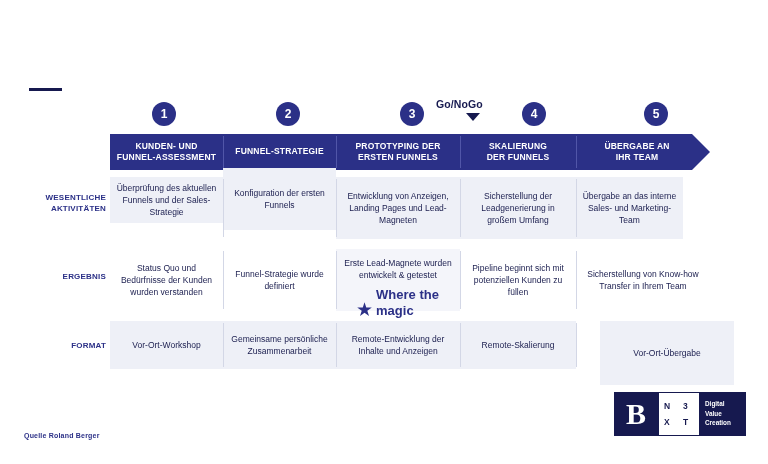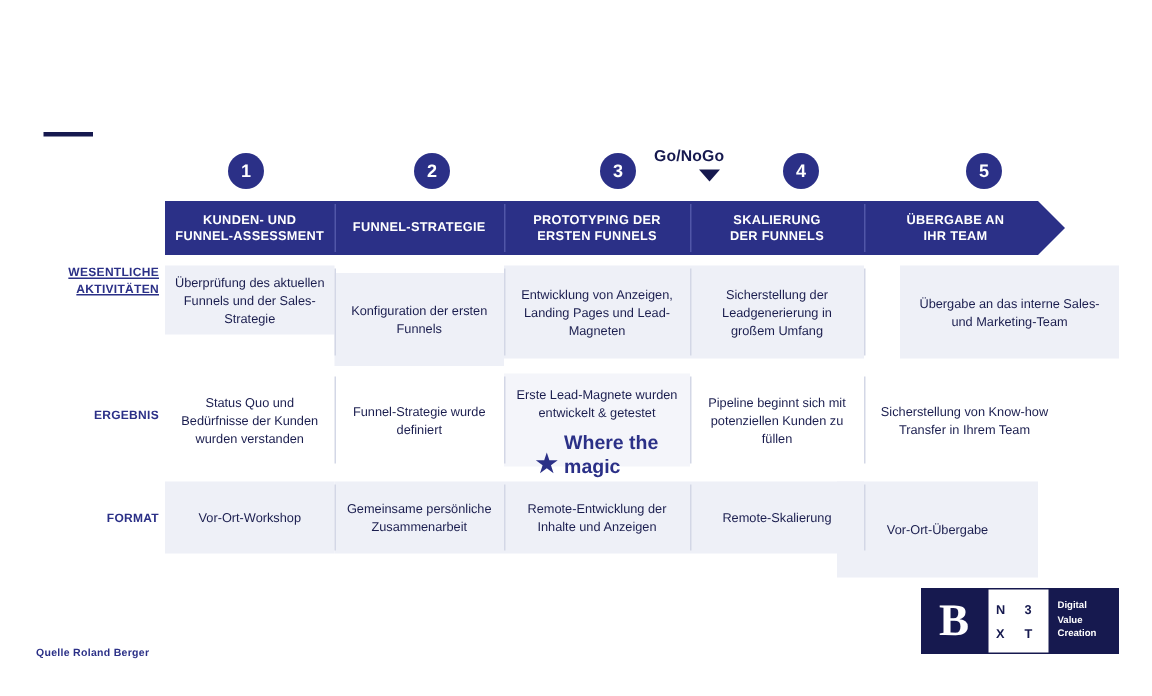--- a/index.html
+++ b/index.html
@@ -278,29 +278,29 @@
     <div class="band-cell" style="left:113px; width:113px;">FUNNEL-STRATEGIE</div>
     <div class="band-cell" style="left:226px; width:124px;">PROTOTYPING DER<br>ERSTEN FUNNELS</div>
     <div class="band-cell" style="left:350px; width:116px;">SKALIERUNG<br>DER FUNNELS</div>
     <div class="band-cell" style="left:466px; width:122px;">ÜBERGABE AN<br>IHR TEAM</div>
     <div class="band-sep" style="left:113px;"></div>
     <div class="band-sep" style="left:226px;"></div>
     <div class="band-sep" style="left:350px;"></div>
     <div class="band-sep" style="left:466px;"></div>
   </div>
 
-  <div class="rowlabel" style="top:177px;text-decoration:underline;">WESENTLICHE<br>AKTIVITÄTEN</div>
+  <div class="rowlabel" style="top:193px;">WESENTLICHE<br>AKTIVITÄTEN</div>
   <div class="rowlabel" style="top:272px;">ERGEBNIS</div>
   <div class="rowlabel" style="top:341px;">FORMAT</div>
 
   <div class="cell shade" style="left:110px; top:177px; width:113px; height:46px;">Überprüfung des aktuellen Funnels und der Sales-Strategie</div>
-  <div class="cell shade" style="left:223px; top:182px; width:113px; height:62px;">Konfiguration der ersten Funnels</div>
+  <div class="cell shade" style="left:223px; top:168px; width:113px; height:62px;">Konfiguration der ersten Funnels</div>
   <div class="cell shade" style="left:336px; top:177px; width:124px; height:62px;">Entwicklung von Anzeigen, Landing Pages und Lead-Magneten</div>
   <div class="cell shade" style="left:460px; top:177px; width:116px; height:62px;">Sicherstellung der Leadgenerierung in großem Umfang</div>
-  <div class="cell shade" style="left:576px; top:177px; width:146px; height:62px;margin-left:24px;">Übergabe an das interne Sales- und Marketing-Team</div>
+  <div class="cell shade" style="left:576px; top:177px; width:107px; height:62px;">Übergabe an das interne Sales- und Marketing-Team</div>
   <div class="vdiv" style="left:223px; top:179px; height:58px;"></div>
   <div class="vdiv" style="left:336px; top:179px; height:58px;"></div>
   <div class="vdiv" style="left:460px; top:179px; height:58px;"></div>
   <div class="vdiv" style="left:576px; top:179px; height:58px;"></div>
 
   <div class="cell plain" style="left:110px; top:249px; width:113px; height:62px;">Status Quo und Bedürfnisse der Kunden wurden verstanden</div>
   <div class="cell plain" style="left:223px; top:249px; width:113px; height:62px;">Funnel-Strategie wurde definiert</div>
   <div class="cell lightbox" style="left:336px; top:249px; width:124px; height:62px; align-items:flex-start; padding-top:8px;">Erste Lead-Magnete wurden entwickelt &amp; getestet</div>
   <div class="cell plain" style="left:460px; top:249px; width:116px; height:62px;">Pipeline beginnt sich mit potenziellen Kunden zu füllen</div>
   <div class="cell plain" style="left:576px; top:249px; width:134px; height:62px;">Sicherstellung von Know-how Transfer in Ihrem Team</div>
@@ -311,21 +311,21 @@
 
   <div class="magic">
     <div class="magic-star">★</div>
     <div class="magic-text">Where the magic happens...</div>
   </div>
 
   <div class="cell shade" style="left:110px; top:321px; width:113px; height:48px;">Vor-Ort-Workshop</div>
   <div class="cell shade" style="left:223px; top:321px; width:113px; height:48px;">Gemeinsame persönliche Zusammenarbeit</div>
   <div class="cell shade" style="left:336px; top:321px; width:124px; height:48px;">Remote-Entwicklung der Inhalte und Anzeigen</div>
   <div class="cell shade" style="left:460px; top:321px; width:116px; height:48px;">Remote-Skalierung</div>
-  <div class="cell shade" style="left:558px; top:321px; width:134px; height:64px;">Vor-Ort-Übergabe</div>
+  <div class="cell shade" style="left:600px; top:321px; width:134px; height:64px;">Vor-Ort-Übergabe</div>
   <div class="vdiv" style="left:223px; top:323px; height:44px;"></div>
   <div class="vdiv" style="left:336px; top:323px; height:44px;"></div>
   <div class="vdiv" style="left:460px; top:323px; height:44px;"></div>
   <div class="vdiv" style="left:576px; top:323px; height:44px;"></div>
 
   <div class="source">Quelle Roland Berger</div>
 
   <div class="logo">
     <div class="logo-b">B</div>
     <div class="logo-next">

